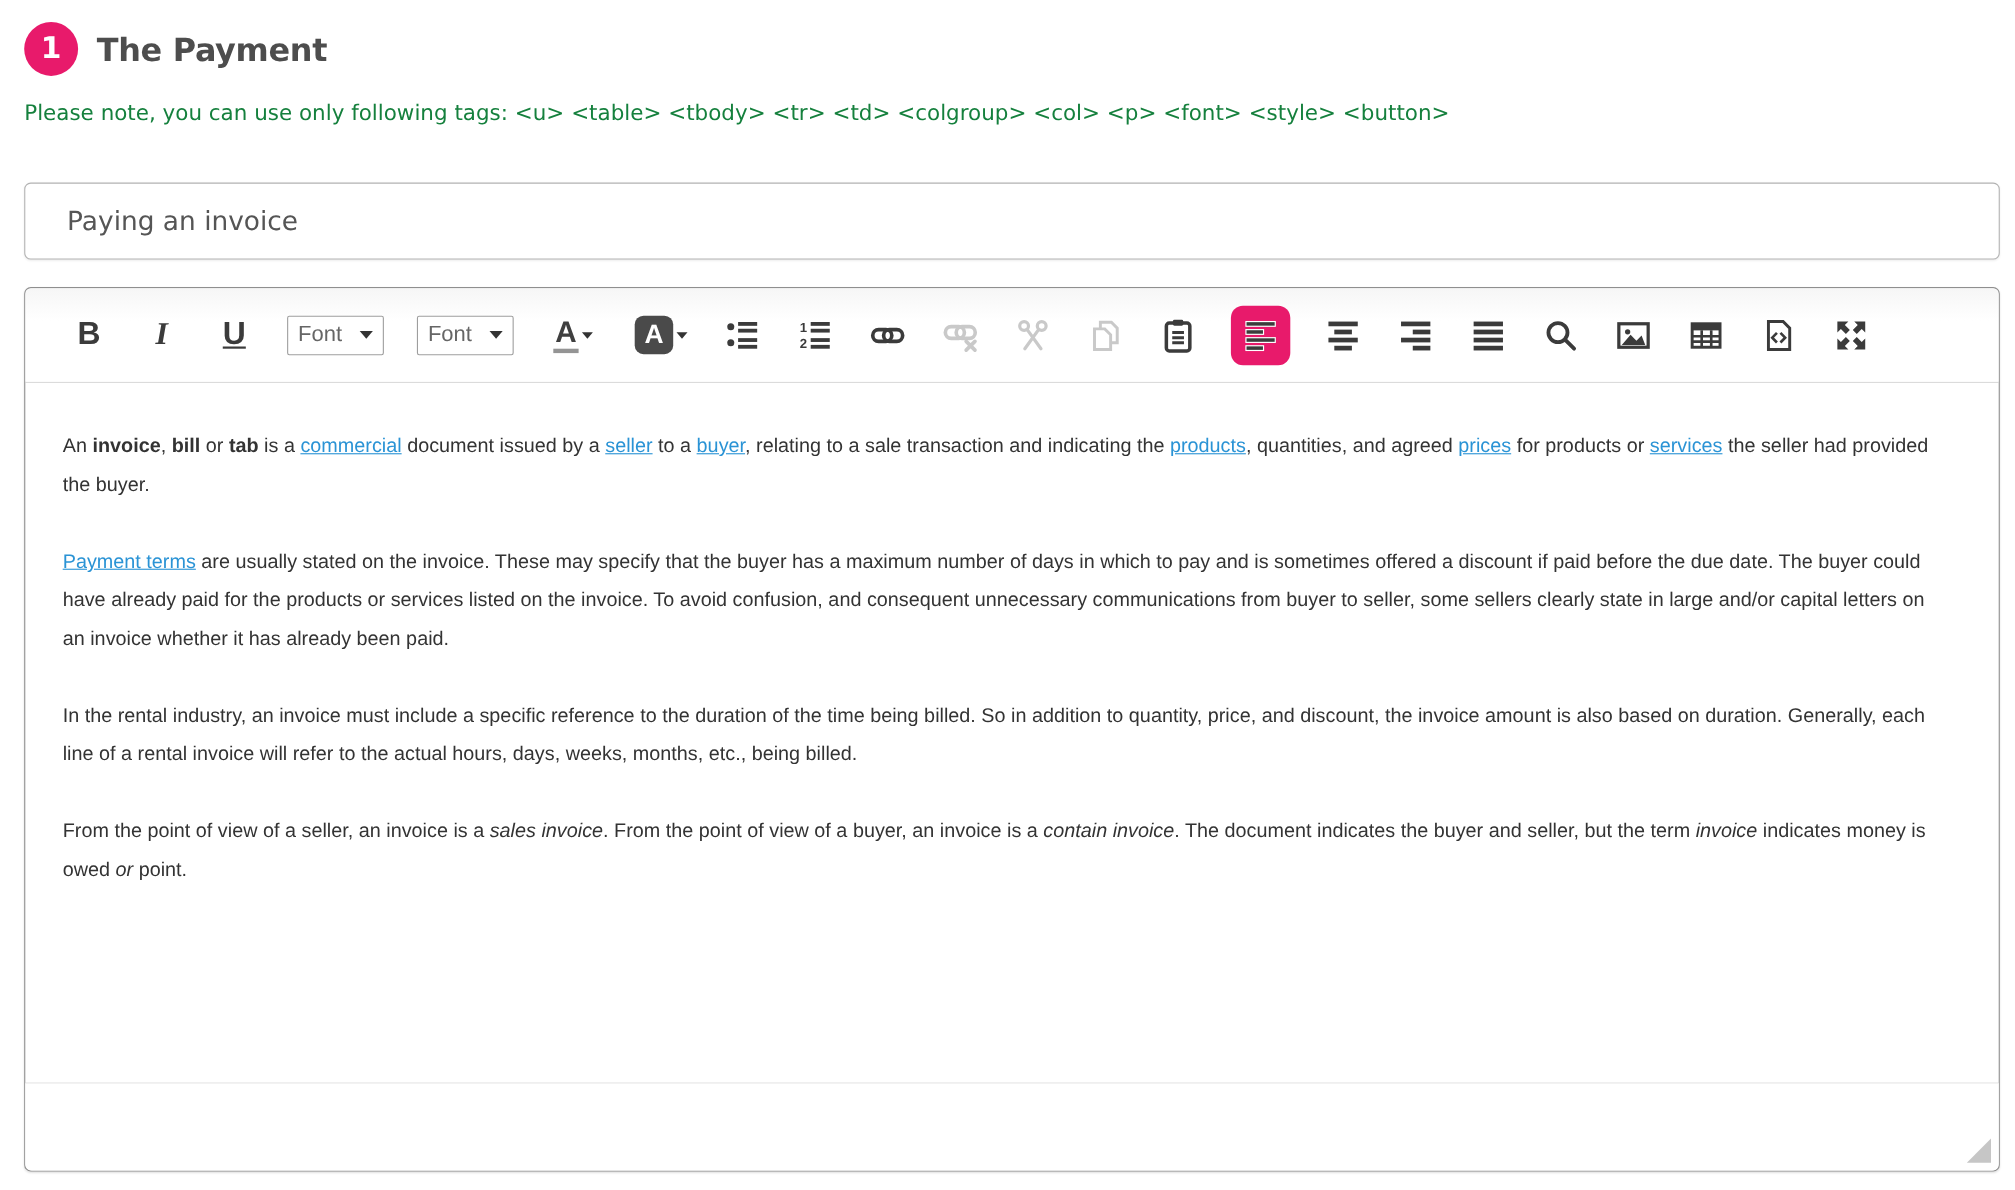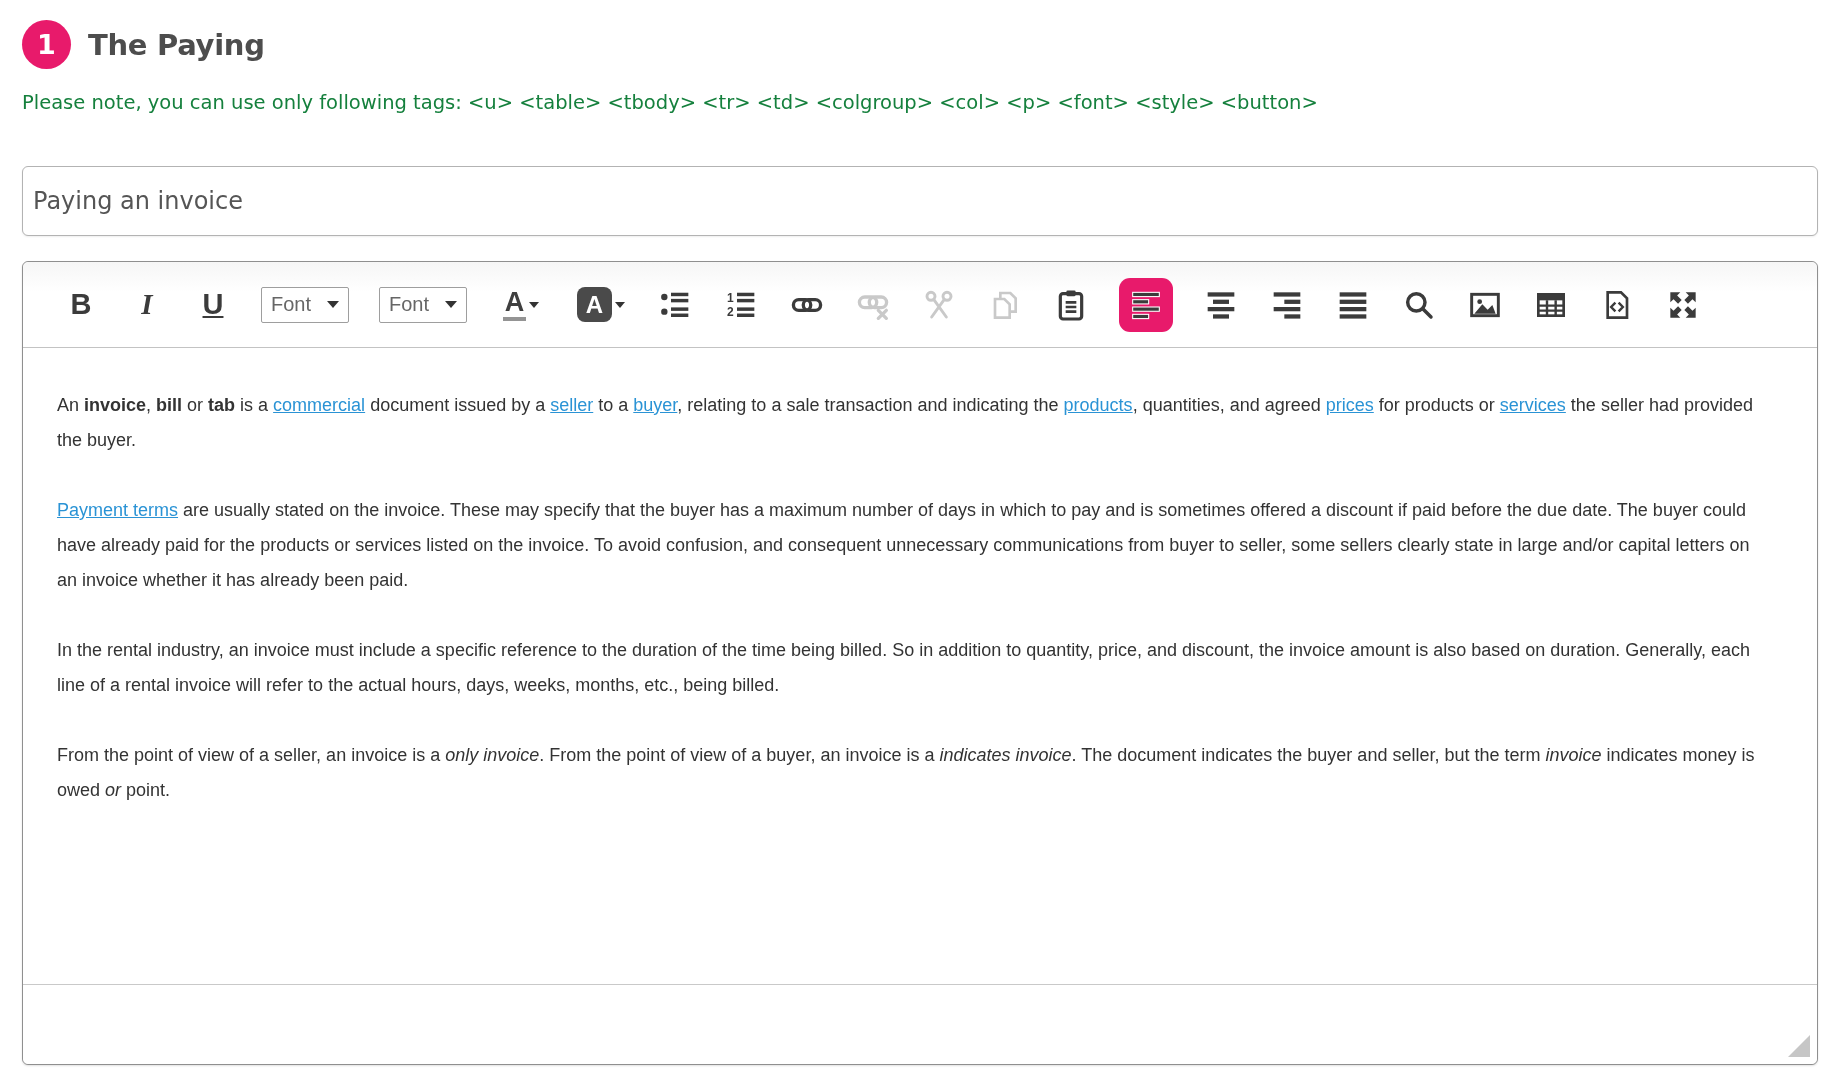--- a/index.html
+++ b/index.html
@@ -16,21 +16,21 @@
   
   .header-row{display:flex;align-items:center;gap:17px;height:49px;}
   .badge{width:49px;height:49px;border-radius:50%;background:var(--accent);color:#fff;
          font-size:27px;font-weight:700;display:flex;align-items:center;justify-content:center;}
   .page-title{font-size:29px;font-weight:600;color:#4d4d4d;margin:0;letter-spacing:-0.3px;}
 
   .note{margin:22px 0 0 0;font-size:19.5px;color:#15803d;}
 
   
   .title-input{display:block;margin-top:52px;width:100%;height:70px;border:1px solid #b3b3b3;
-    border-radius:6px;padding:0 10px;font-size:24px;color:#555;background:#fff;
+    border-radius:6px;padding:0 38px;font-size:24px;color:#555;background:#fff;
     font-family:"DejaVu Sans", sans-serif;outline:none;box-shadow:0 1px 2px rgba(0,0,0,.07);}
 
   
   .editor{margin-top:25px;width:100%;border:1px solid #8f8f8f;border-radius:6px;background:#fff;
           box-shadow:0 1px 2px rgba(0,0,0,.12);}
 
   
   .toolbar{height:86px;display:flex;align-items:center;gap:30px;padding:0 26px 0 40px;
            border-bottom:1px solid #c3c3c3;border-radius:6px 6px 0 0;
            background:linear-gradient(180deg,#f6f6f6 0%,#ffffff 35%);}
@@ -68,21 +68,21 @@
   .resize-handle{position:absolute;right:7px;bottom:7px;width:0;height:0;cursor:nwse-resize;
                  border-left:22px solid transparent;border-bottom:22px solid #c6c6c6;}
 </style>
 </head>
 <body>
 
 <div class="page">
 
   <div class="header-row">
     <div class="badge">1</div>
-    <h1 class="page-title">The Paying</h1>
+    <h1 class="page-title">The Payment</h1>
   </div>
 
   <p class="note">Please note, you can use only following tags: &lt;u&gt; &lt;table&gt; &lt;tbody&gt; &lt;tr&gt; &lt;td&gt; &lt;colgroup&gt; &lt;col&gt; &lt;p&gt; &lt;font&gt; &lt;style&gt; &lt;button&gt;</p>
 
   <input class="title-input" type="text" value="Paying an invoice" style="">
 
   <div class="editor">
 
     <div class="toolbar">
 
@@ -237,21 +237,21 @@
           <use href="#mx-arrow" transform="rotate(270 12 12)"></use>
         </svg>
       </button>
 
     </div>
 
     <div class="content">
         <p><span>An </span><strong>invoice</strong><span>, </span><strong>bill</strong><span> or </span><strong>tab</strong><span> is a </span><a href="#">commercial</a><span> document issued by a </span><a href="#">seller</a><span> to a </span><a href="#">buyer</a><span>, relating to a sale transaction and indicating the </span><a href="#">products</a><span>, quantities, and agreed </span><a href="#">prices</a><span> for products or </span><a href="#">services</a><span> the seller had provided the buyer.</span></p>
         <p><a href="#">Payment terms</a><span> are usually stated on the invoice. These may specify that the buyer has a maximum number of days in which to pay and is sometimes offered a discount if paid before the due date. The buyer could have already paid for the products or services listed on the invoice. To avoid confusion, and consequent unnecessary communications from buyer to seller, some sellers clearly state in large and/or capital letters on an invoice whether it has already been paid.</span></p>
         <p><span>In the rental industry, an invoice must include a specific reference to the duration of the time being billed. So in addition to quantity, price, and discount, the invoice amount is also based on duration. Generally, each line of a rental invoice will refer to the actual hours, days, weeks, months, etc., being billed.</span></p>
-        <p><span>From the point of view of a seller, an invoice is a </span><em>only invoice</em><span>. From the point of view of a buyer, an invoice is a </span><em>indicates invoice</em><span>. The document indicates the buyer and seller, but the term </span><em>invoice</em><span> indicates money is owed </span><em>or</em><span> point.</span></p>
+        <p><span>From the point of view of a seller, an invoice is a </span><em>sales invoice</em><span>. From the point of view of a buyer, an invoice is a </span><em>contain invoice</em><span>. The document indicates the buyer and seller, but the term </span><em>invoice</em><span> indicates money is owed </span><em>or</em><span> point.</span></p>
       </div>
 
     <div class="footer">
       <div class="resize-handle"></div>
     </div>
 
   </div>
 </div>
 
 </body></html>

